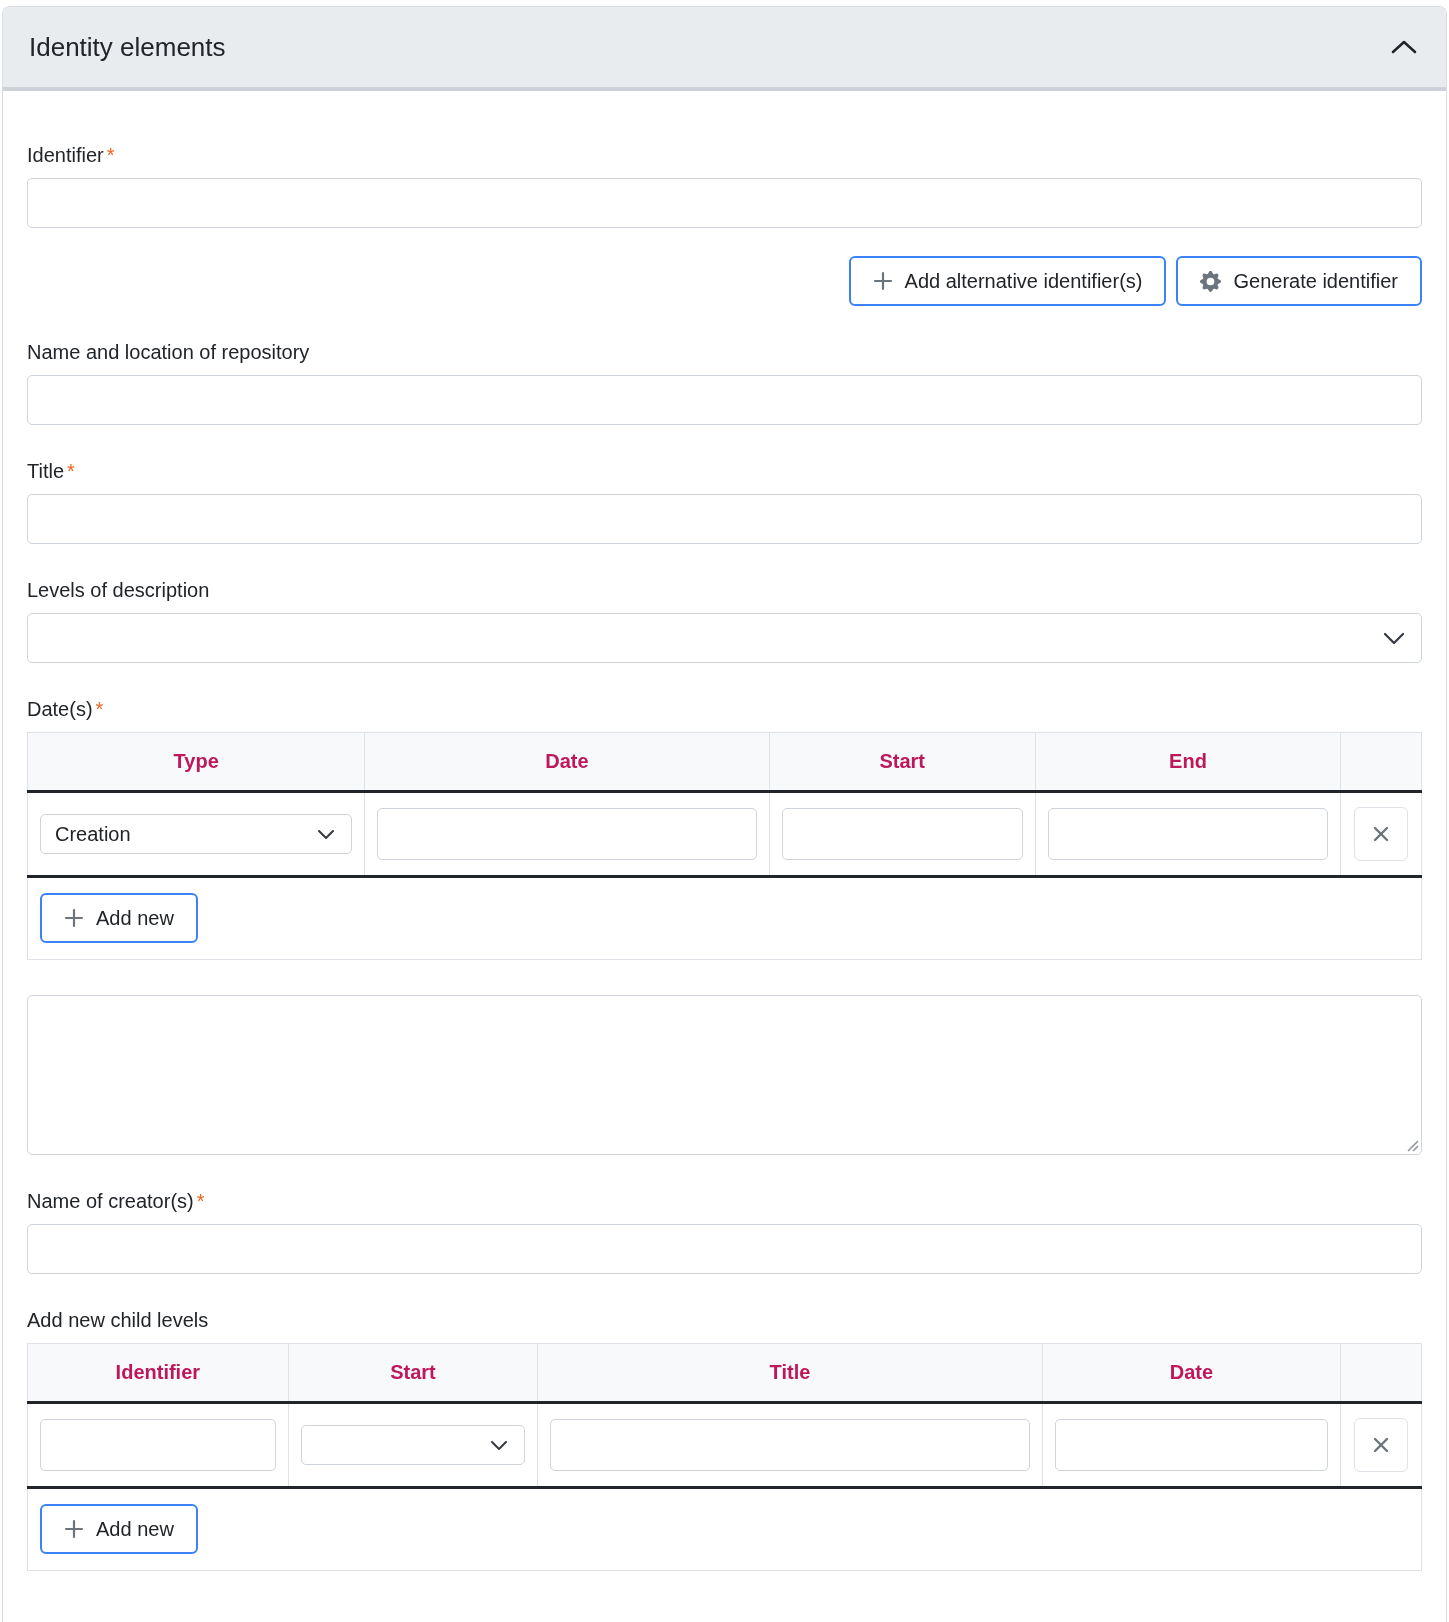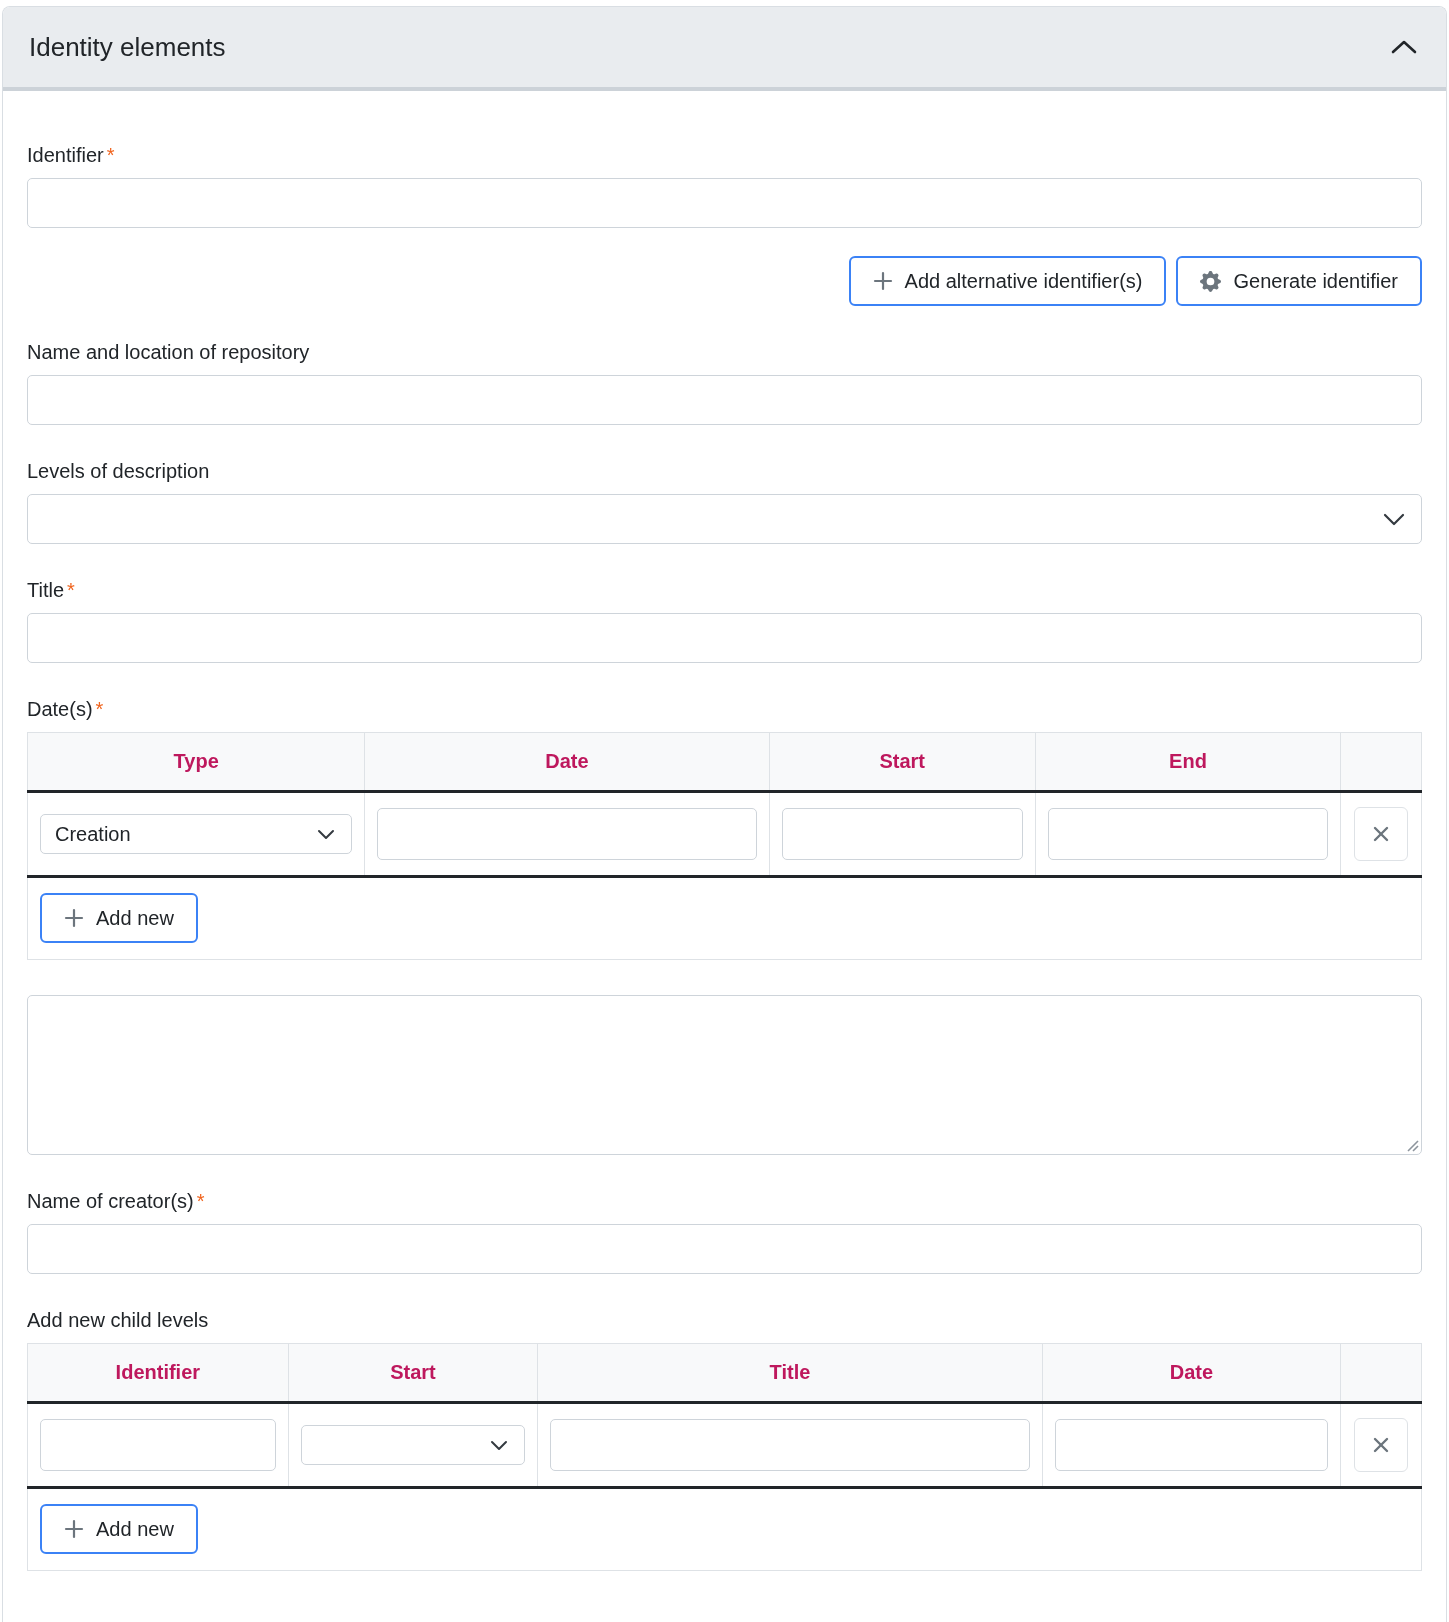--- a/index.html
+++ b/index.html
@@ -192,35 +192,35 @@
 
       <div class="group">
         <label class="field-label">
           <span>Name and location of repository</span>
         </label>
         <input class="text-input" type="text" value="" style="">
       </div>
 
       <div class="group">
         <label class="field-label">
+          <span>Title</span><span class="req">*</span>
+        </label>
+        <input class="text-input" type="text" value="" style="">
+      </div>
+
+      <div class="group">
+        <label class="field-label">
           <span>Levels of description</span>
         </label>
         <div class="select">
           <span></span>
           <svg class="icon chev" width="22" height="13" viewBox="0 0 22 13">
             <polyline points="2,2 11,11 20,2" fill="none" stroke="#343a40" stroke-width="2.2" stroke-linecap="round" stroke-linejoin="round"></polyline>
           </svg>
         </div>
-      </div>
-
-      <div class="group">
-        <label class="field-label">
-          <span>Title</span><span class="req">*</span>
-        </label>
-        <input class="text-input" type="text" value="" style="">
       </div>
 
       <div class="group">
         <label class="field-label">
           <span>Date(s)</span><span class="req">*</span>
         </label>
         <table class="grid">
           <colgroup>
             <col style="width:24.2%">
               <col style="width:29%">

